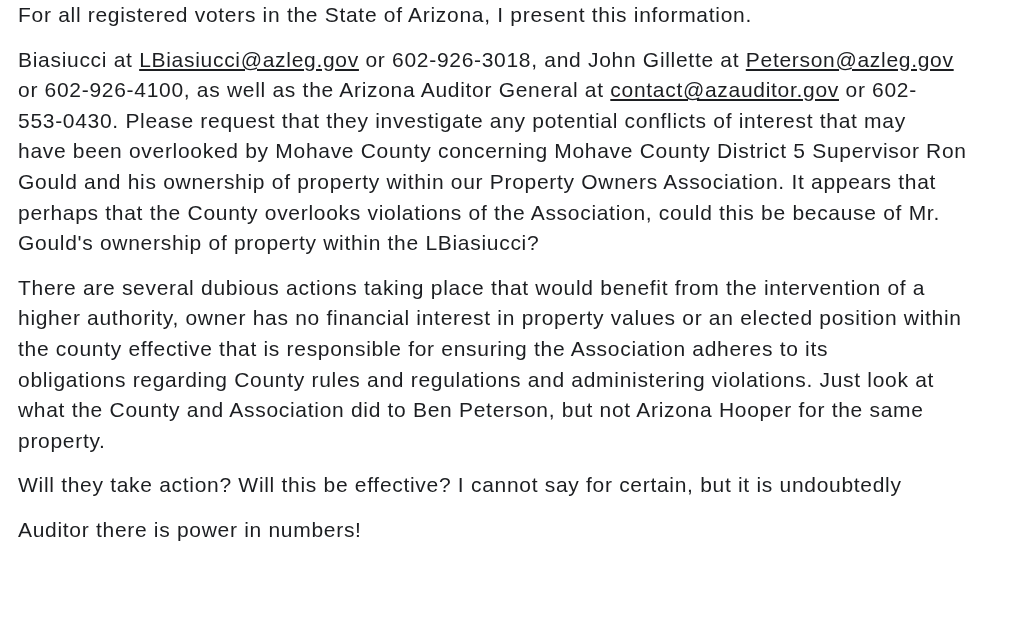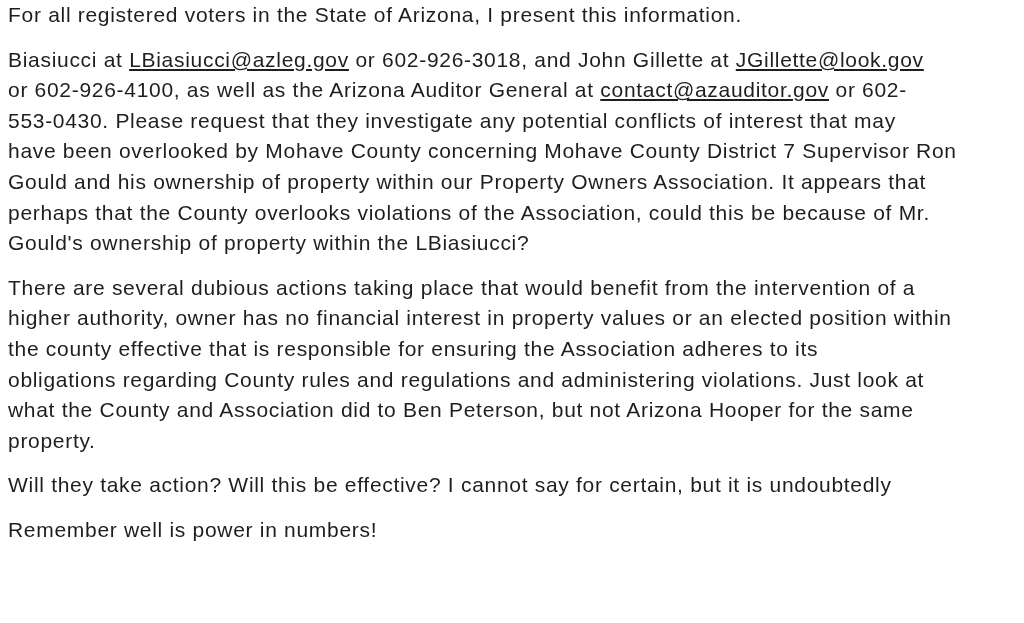--- a/index.html
+++ b/index.html
@@ -9,21 +9,21 @@
   }
   body {
     width: 1024px;
     height: 623px;
     overflow: hidden;
   }
   .page {
     box-sizing: border-box;
     width: 1024px;
     height: 623px;
-    padding: 0 8px;
+    padding: 0 18px;
     background: #ffffff;
   }
   .doc {
     font-family: "Liberation Sans", "DejaVu Sans", sans-serif;
     font-size: 21px;
     line-height: 30.6px;
     letter-spacing: 0.7px;
     color: #1c1e21;
   }
   .doc p {
@@ -47,36 +47,36 @@
 </style>
 </head>
 <body>
 
 <main class="page">
   <div class="doc" id="document-body">
       <p>
         <span class="line"><span>For all registered voters in the State of Arizona, I present this information.</span></span>
       </p>
       <p>
-        <span class="line"><span>Biasiucci at </span><a href="#">LBiasiucci@azleg.gov</a><span> or 602-926-3018, and John Gillette at </span><a href="#">JGillette@look.gov</a></span>
+        <span class="line"><span>Biasiucci at </span><a href="#">LBiasiucci@azleg.gov</a><span> or 602-926-3018, and John Gillette at </span><a href="#">Peterson@azleg.gov</a></span>
         <span class="line"><span>or 602-926-4100, as well as the Arizona Auditor General at </span><a href="#">contact@azauditor.gov</a><span> or 602-</span></span>
         <span class="line"><span>553-0430. Please request that they investigate any potential conflicts of interest that may</span></span>
-        <span class="line"><span>have been overlooked by Mohave County concerning Mohave County District 7 Supervisor Ron</span></span>
+        <span class="line"><span>have been overlooked by Mohave County concerning Mohave County District 5 Supervisor Ron</span></span>
         <span class="line"><span>Gould and his ownership of property within our Property Owners Association. It appears that</span></span>
         <span class="line"><span>perhaps that the County overlooks violations of the Association, could this be because of Mr.</span></span>
         <span class="line"><span>Gould's ownership of property within the LBiasiucci?</span></span>
       </p>
       <p>
         <span class="line"><span>There are several dubious actions taking place that would benefit from the intervention of a</span></span>
         <span class="line"><span>higher authority, owner has no financial interest in property values or an elected position within</span></span>
         <span class="line"><span>the county effective that is responsible for ensuring the Association adheres to its</span></span>
         <span class="line"><span>obligations regarding County rules and regulations and administering violations. Just look at</span></span>
         <span class="line"><span>what the County and Association did to Ben Peterson, but not Arizona Hooper for the same</span></span>
         <span class="line"><span>property.</span></span>
       </p>
       <p>
         <span class="line"><span>Will they take action? Will this be effective? I cannot say for certain, but it is undoubtedly</span></span>
       </p>
       <p>
-        <span class="line"><span>Remember well is power in numbers!</span></span>
+        <span class="line"><span>Auditor there is power in numbers!</span></span>
       </p>
     </div>
 </main>
 
 </body></html>

